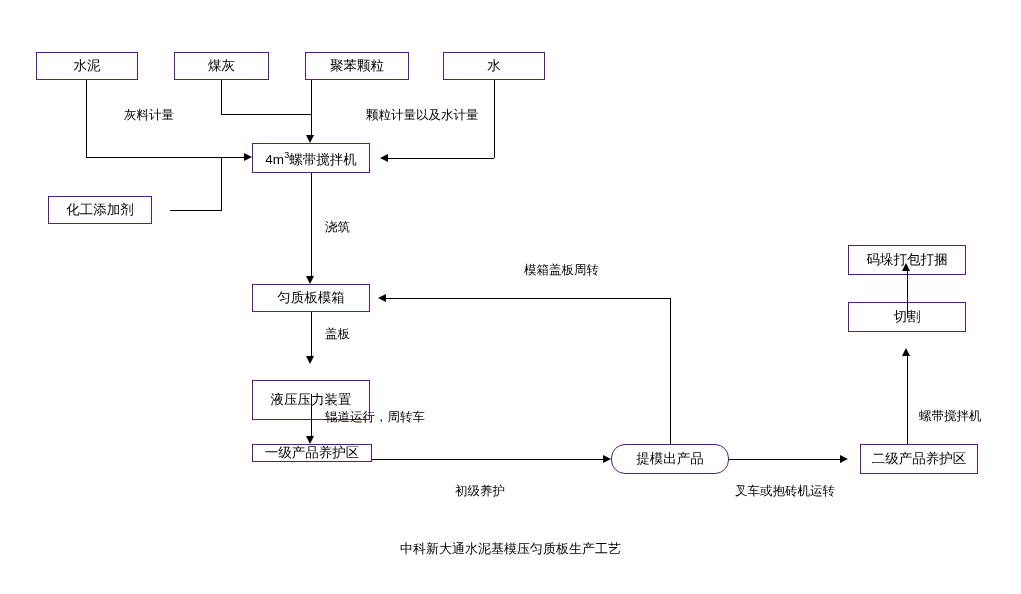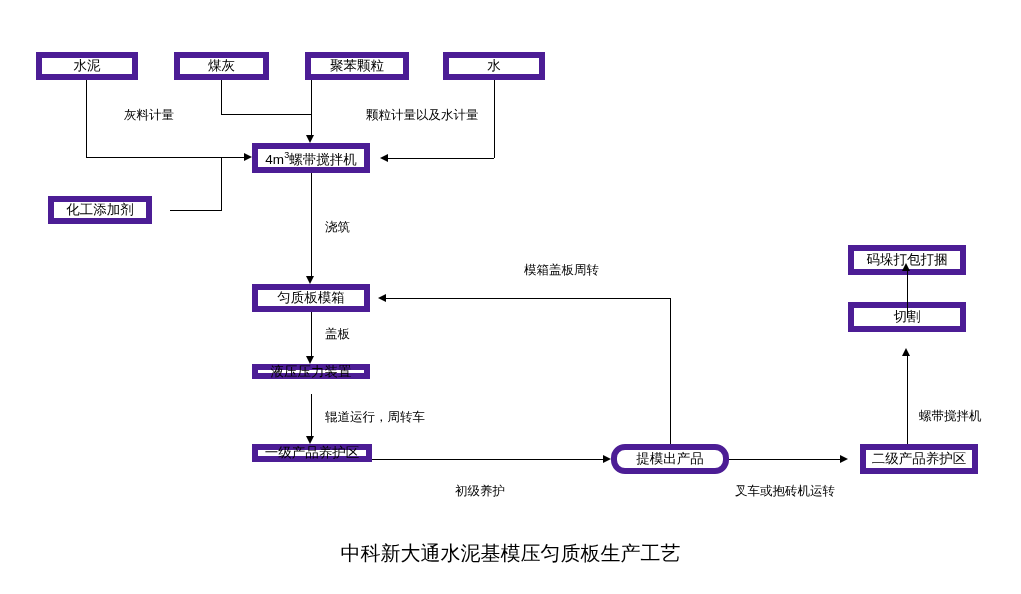--- a/index.html
+++ b/index.html
@@ -11,21 +11,21 @@
     position: relative;
     width: 1021px;
     height: 594px;
     background: #ffffff;
     font-family: "Liberation Sans", sans-serif;
     overflow: hidden;
   }
   .node {
     position: absolute;
     box-sizing: border-box;
-    border: 6px solid #4c1d95;
+    border: 1px solid #4c1d95;
     background: #ffffff;
     display: flex;
     align-items: center;
     justify-content: center;
     font-size: 13.5px;
     color: #000000;
     white-space: nowrap;
     line-height: 1;
   }
   .node sup {
@@ -69,21 +69,21 @@
     border-top: 4.5px solid transparent;
     border-bottom: 4.5px solid transparent;
     border-right: 8px solid #000000;
   }
   #caption {
     position: absolute;
     left: 0;
     top: 540px;
     width: 1021px;
     text-align: center;
-    font-size: 20px;
+    font-size: 13px;
     color: #000000;
   }
 </style>
 </head>
 <body>
 
 <div id="canvas">
 
   <div class="node" style="left:36px; top:52px; width:102px; height:28px;">
     <span>水泥</span>
@@ -106,21 +106,21 @@
   </div>
 
   <div class="node" style="left:252px; top:143px; width:118px; height:30px;">
     <span>4m<sup>3</sup>螺带搅拌机</span>
   </div>
 
   <div class="node" style="left:252px; top:284px; width:118px; height:28px;">
     <span>匀质板模箱</span>
   </div>
 
-  <div class="node" style="left:252px; top:364px; width:118px; height:15px;">
+  <div class="node" style="left:252px; top:380px; width:118px; height:40px;">
     <span>液压压力装置</span>
   </div>
 
   <div class="node" style="left:252px; top:444px; width:120px; height:18px;">
     <span>一级产品养护区</span>
   </div>
 
   <div class="node" style="left:611px; top:444px; width:118px; height:30px;border-radius:14px;">
     <span>提模出产品</span>
   </div>

